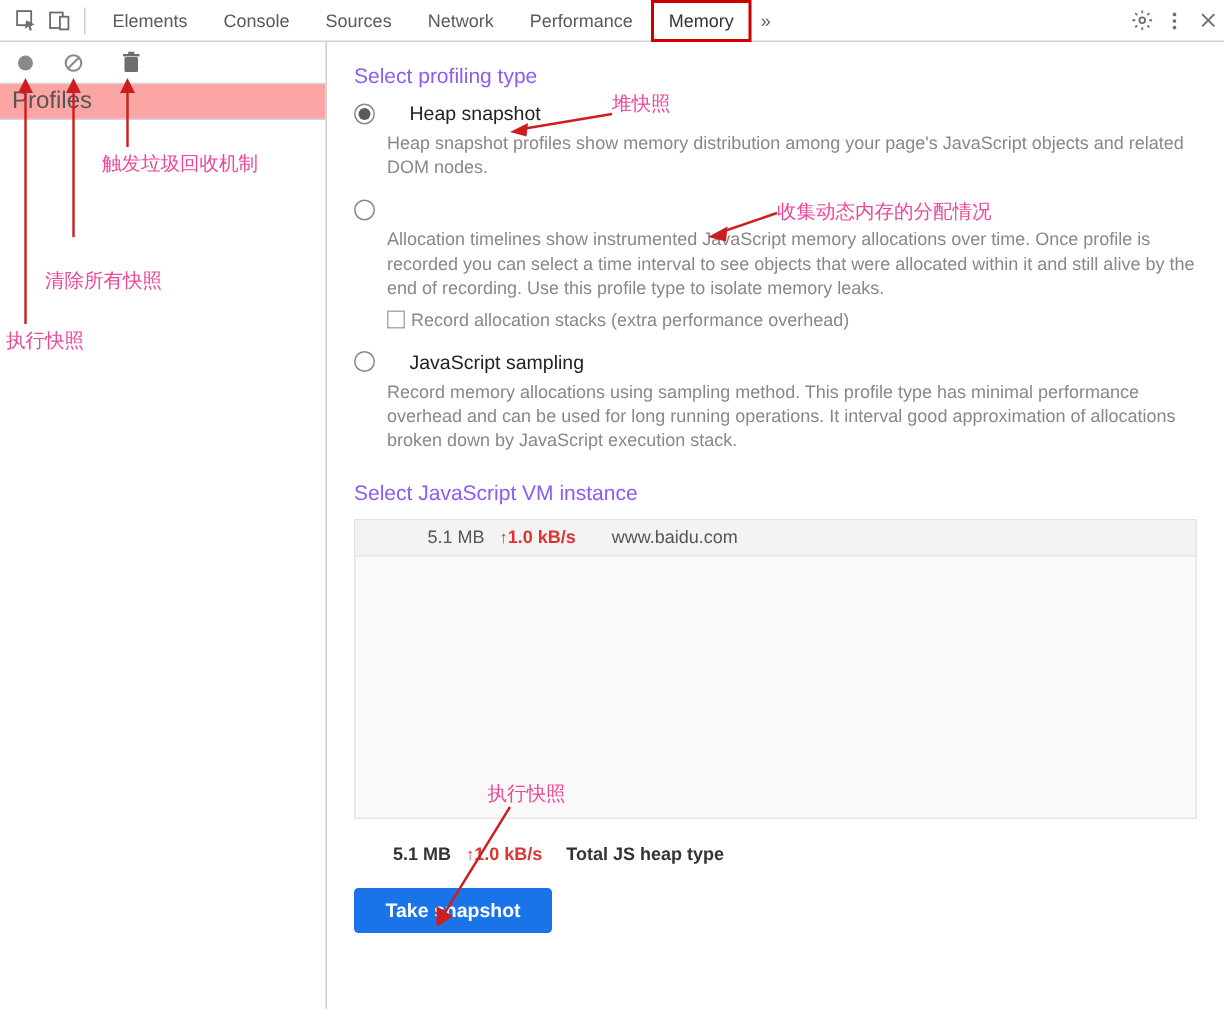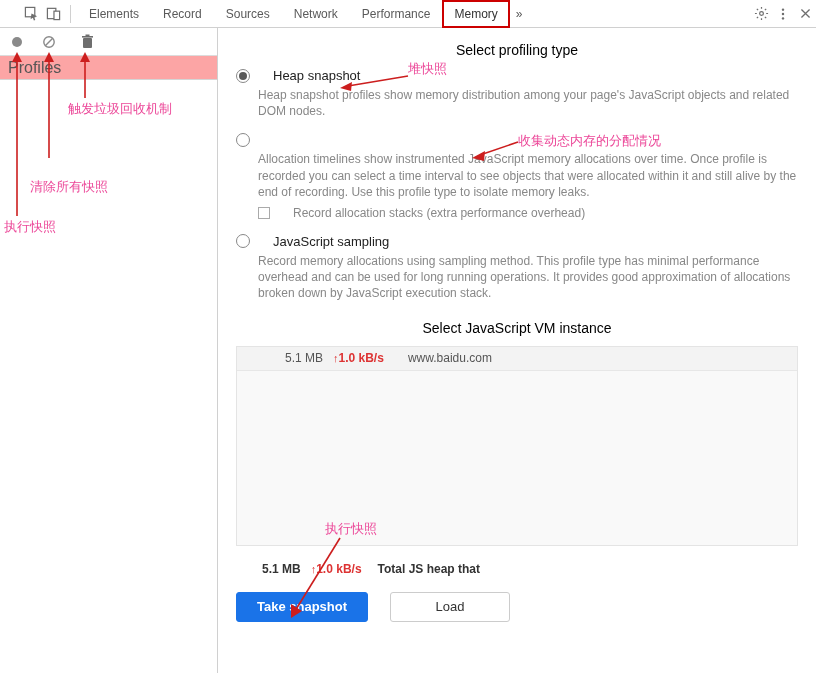--- a/index.html
+++ b/index.html
@@ -1,40 +1,40 @@
 <!DOCTYPE html>
 <html><head>
 <meta charset="utf-8">
 <style>
   * { box-sizing: border-box; }
   html, body { margin:0; padding:0; font-family: -apple-system, BlinkMacSystemFont, "Segoe UI", Helvetica, Arial, sans-serif; font-size:12px; color:#333; background:#fff; }
   .root { width:816px; height:673px; position:relative; background:#fff; overflow:hidden; }
   
-  .tabbar { display:flex; align-items:center; height:28px; border-bottom:1px solid #d0d0d0; padding-left:20px;text-align:center; }
+  .tabbar { display:flex; align-items:center; height:28px; border-bottom:1px solid #d0d0d0; padding-left:6px;text-align:center; }
   .tabbar .iconbtn { width:22px; height:22px; display:flex; align-items:center; justify-content:center; color:#6e6e6e; }
   .tabbar .divider { width:1px; height:18px; background:#d0d0d0; margin:0 6px; }
   .tabbar .tab { padding:0 12px; height:28px; display:flex; align-items:center; color:#5a5a5a; cursor:pointer; font-size:12px; }
   .tabbar .tab.active { border:2px solid #c00; color:#333; font-weight:500; padding:0 10px; }
   .tabbar .spacer { flex:1; }
   
   .body { display:flex; height:calc(100% - 28px); }
   .leftcol { width:218px; border-right:1px solid #d0d0d0; position:relative; }
   .toolbar2 { display:flex; align-items:center; height:28px; padding-left:8px; gap:14px; border-bottom:1px solid #dcdcdc; }
   .toolbar2 .tbtn { width:18px; height:18px; display:flex; align-items:center; justify-content:center; color:#6e6e6e; }
   .profiles-row { height:24px; display:flex; align-items:center; padding-left:8px; background:#fca5a5; color:#555; font-size:16px; border-bottom:1px solid #d5d5d5; }
   
   .rightcol { flex:1; padding:10px 18px 0 18px; overflow:hidden; display:flex; flex-direction:column; }
-  h3.section { font-size:14px; font-weight:500; margin:4px 0 10px 0; color:#000000;text-align:center; }
+  h3.section { font-size:14px; font-weight:500; margin:4px 0 10px 0; color:#8b5cf6; }
   .opt { margin-bottom:14px; }
   .opt-head { display:flex; align-items:center; gap:23px; }
   .radio { width:14px; height:14px; border:1px solid #888; border-radius:50%; position:relative; flex:0 0 auto; background:#fff; }
   .radio.selected::after { content:""; position:absolute; left:2px; top:2px; width:8px; height:8px; border-radius:50%; background:#5a5a5a; }
   .opt-title { font-size:13px; color:#222; }
   .opt-desc { margin:4px 0 0 22px; color:#888; font-size:12px; line-height:1.35; }
-  .chk-row { margin:6px 0 0 22px; display:flex; align-items:center; gap:23px; color:#888; }
+  .chk-row { margin:6px 0 0 22px; display:flex; align-items:center; gap:4px; color:#888; }
   .chk { width:12px; height:12px; border:1px solid #aaa; background:#fff; }
   .vm-list { border:1px solid #e4e4e4; background:#f9f9f9; height:200px; position:relative; }
   .vm-head { display:flex; align-items:center; height:24px; padding-left:30px; gap:10px; border-bottom:1px solid #e7e7e7; background:#f3f3f3; color:#555; }
   .rate { color:#d33; font-weight:700; }
   .rate .arrow { font-size:11px; }
   .bottom-bar { display:flex; align-items:center; gap:10px; height:30px; margin-top:8px; padding-left:26px; }
   .buttons-bar { display:flex; gap:22px; margin-top:8px; padding-left:0; }
   .btn { height:30px; border:1px solid #ccc; border-radius:3px; padding:0 20px; font-size:13px; background:#fff; display:flex; align-items:center; justify-content:center; cursor:pointer; min-width:120px; }
   .btn.primary { background:#1a73e8; border-color:#1a73e8; color:#fff; font-weight:600; }
   
@@ -55,21 +55,21 @@
         </svg>
     </div>
     <div class="iconbtn">
       <svg width="15" height="15" viewBox="0 0 16 16">
           <rect x="1.5" y="2.5" width="9" height="11" fill="none" stroke="#6e6e6e" stroke-width="1.3"></rect>
           <rect x="8.5" y="5.5" width="6" height="9" fill="#fff" stroke="#6e6e6e" stroke-width="1.3"></rect>
         </svg>
     </div>
     <div class="divider"></div>
     <div class="tab">Elements</div>
-    <div class="tab">Record</div>
+    <div class="tab">Console</div>
     <div class="tab">Sources</div>
     <div class="tab">Network</div>
     <div class="tab">Performance</div>
     <div class="tab active">Memory</div>
     <div class="tab" style="padding:0 6px">»</div>
     <div class="spacer"></div>
     <div class="iconbtn">
       <svg width="15" height="15" viewBox="0 0 16 16">
           <circle cx="8" cy="8" r="2" fill="none" stroke="#6e6e6e" stroke-width="1.3"></circle>
           <path d="M8 1v2M8 13v2M1 8h2M13 8h2M3 3l1.4 1.4M11.6 11.6L13 13M13 3l-1.4 1.4M4.4 11.6L3 13" stroke="#6e6e6e" stroke-width="1.3"></path>
@@ -134,42 +134,41 @@
           <span class="chk"></span>
           <span>Record allocation stacks (extra performance overhead)</span>
         </div>
       </div>
 
       <div class="opt">
         <div class="opt-head">
           <span class="radio"></span>
           <span class="opt-title">JavaScript sampling</span>
         </div>
-        <div class="opt-desc">Record memory allocations using sampling method. This profile type has minimal performance overhead and can be used for long running operations. It provides good approximation of allocations broken down by JavaScript execution stack.</div>
+        <div class="opt-desc">Record memory allocations using sampling method. This profile type has minimal performance overhead and can be used for long running operations. It interval good approximation of allocations broken down by JavaScript execution stack.</div>
       </div>
 
       <h3 class="section">Select JavaScript VM instance</h3>
 
       <div class="vm-list">
         <div class="vm-head">
           <span style="width:56px;text-align:right">5.1 MB</span>
           <span class="rate"><span class="arrow">↑</span><span>1.0 kB/s</span></span>
           <span style="margin-left:14px">www.baidu.com</span>
         </div>
       </div>
 
       <div class="bottom-bar">
         <span style="font-weight:600">5.1 MB</span>
         <span class="rate"><span class="arrow">↑</span><span>1.0 kB/s</span></span>
-        <span style="font-weight:600;color:#333;margin-left:6px">Total JS heap that</span>
+        <span style="font-weight:600;color:#333;margin-left:6px">Total JS heap type</span>
       </div>
 
       <div class="buttons-bar">
         <div class="btn primary">Take snapshot</div>
-        <div class="btn">Load</div>
       </div>
     </div>
   </div>
 
   <span class="anno" style="left:408px; top:60px;">堆快照</span>
   <svg class="anno-svg" style="left:340px; top:72px;" width="70" height="20">
     <line x1="68" y1="4" x2="8" y2="14" stroke="#cc1e1e" stroke-width="1.6"></line>
     <polygon class="arrow-head" points="0,16 12,10 11,19"></polygon>
   </svg>
 

